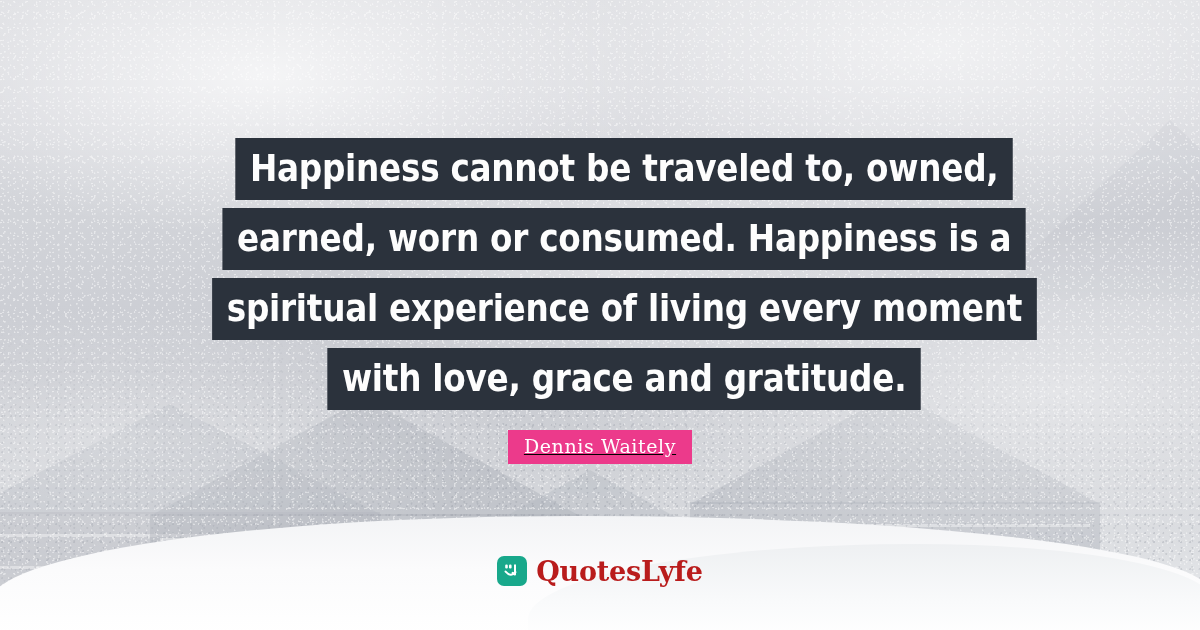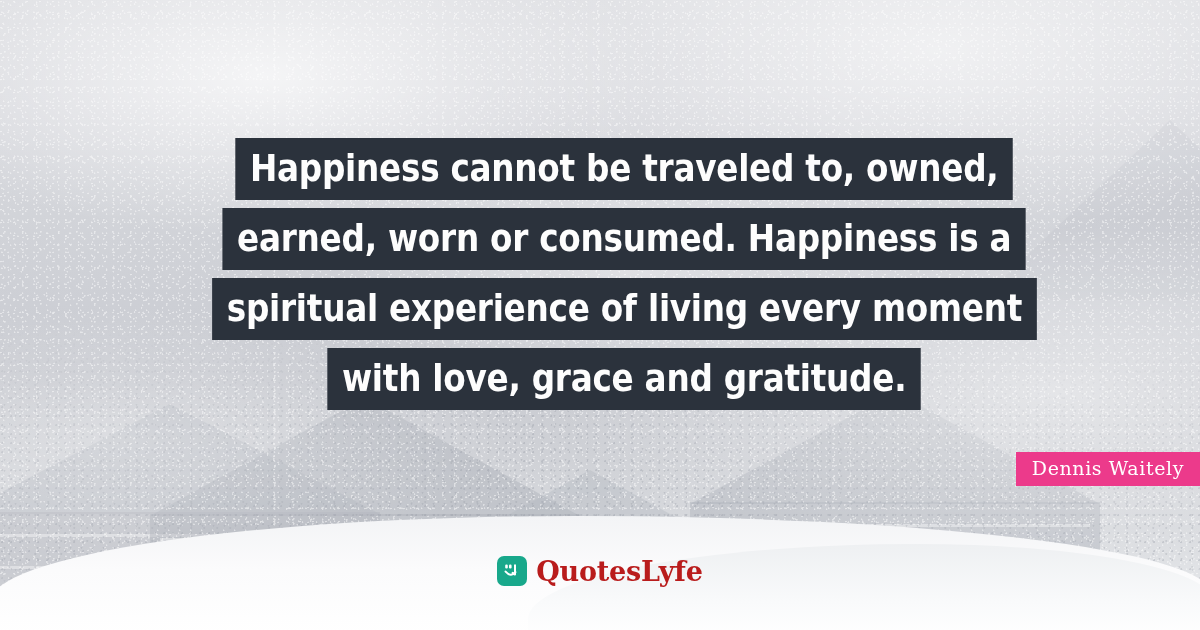--- a/index.html
+++ b/index.html
@@ -213,24 +213,25 @@
     white-space: nowrap;
     transform: scaleX(0.86);
     transform-origin: center;
   }
 
   
   .author-wrap {
     position: absolute;
     left: 0;
     right: 0;
-    top: 452px;
+    top: 430px;
     display: flex;
-    justify-content: flex-end;
+    justify-content: center;
     z-index: 5;
+    text-decoration: underline;
   }
   .author {
     display: inline-block;
     background: #ec3a8b;
     color: #ffffff;
     font-family: "DejaVu Serif", serif;
     font-size: 19px;
     line-height: 1;
     letter-spacing: 0.6px;
     padding: 7px 16px 8px 16px;

